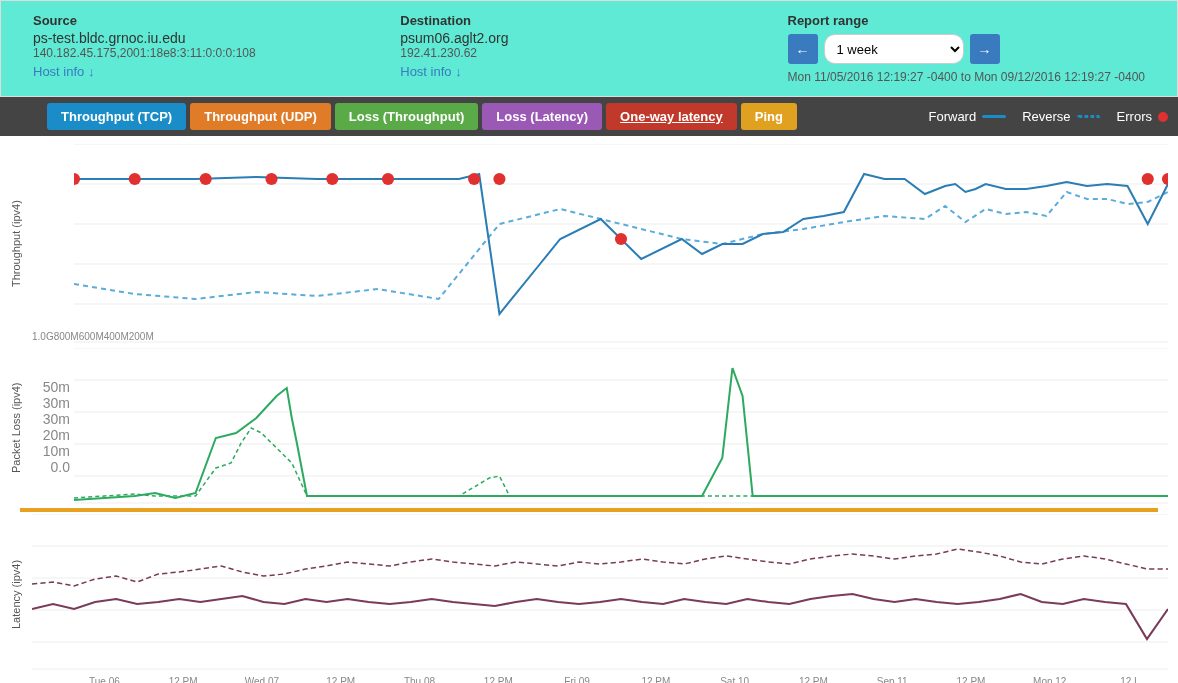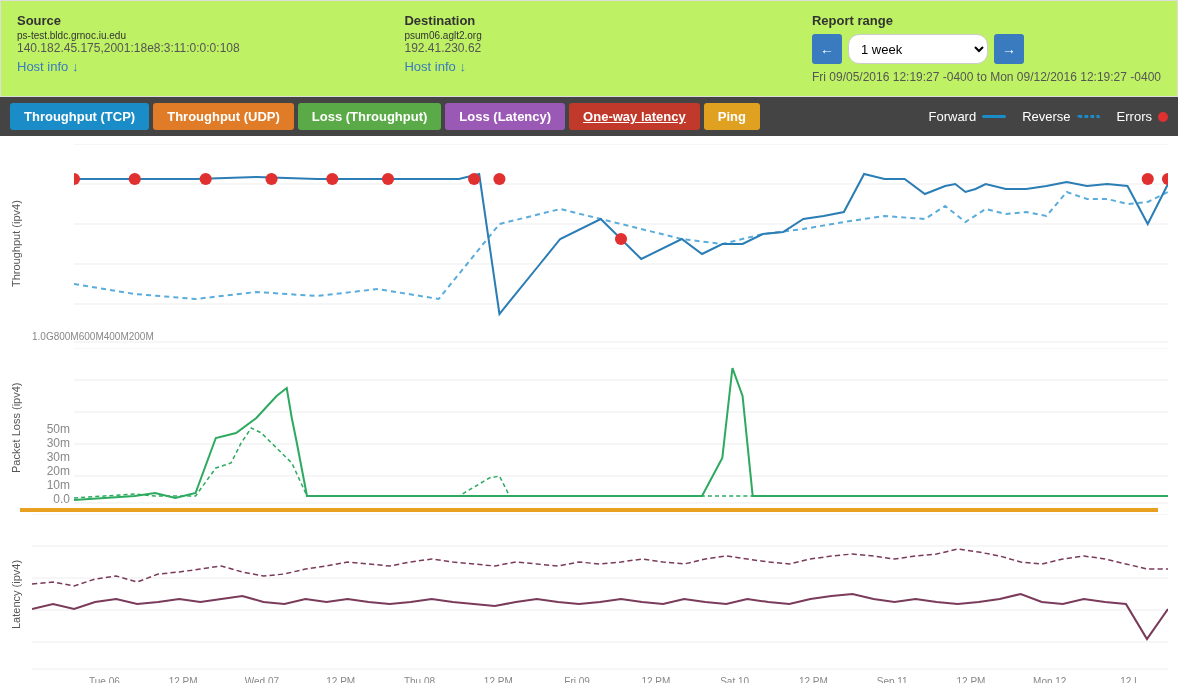--- a/index.html
+++ b/index.html
@@ -1,29 +1,29 @@
 <!DOCTYPE html>
 <html><head>
   <meta charset="utf-8">
   <style>
     * { box-sizing: border-box; margin: 0; padding: 0; }
     body { font-family: Arial, sans-serif; font-size: 13px; background: #fff; color: #333; }
 
     .header-panel {
       border: 1px solid #ddd;
-      background: #bef264;
-      padding: 12px 16px;
+      background: #5eead4;
+      padding: 12px 32px;
       display: flex;
       align-items: flex-start;
       gap: 40px;
     }
 
     .header-section { flex: 1; }
     .header-section .label { font-weight: bold; font-size: 13px; color: #333; }
-    .header-section .host { font-size: 10px; color: #333; margin-top: 2px; }
+    .header-section .host { font-size: 14px; color: #333; margin-top: 2px; }
     .header-section .ip { font-size: 12px; color: #555; }
     .header-section .host-info-link {
       color: #3a7abf;
       font-size: 13px;
       cursor: pointer;
       margin-top: 4px;
       display: inline-block;
     }
 
     .report-range { min-width: 320px; margin-left: 20px; }
@@ -68,21 +68,21 @@
       gap: 4px;
     }
     .tab {
       padding: 6px 14px;
       border-radius: 3px;
       color: #fff;
       font-size: 13px;
       cursor: pointer;
       font-weight: bold;
     }
-    .tab.active { opacity: 1; }
+    .tab.active { opacity: 1; margin-left: 37px; }
     .tab.tcp { background: #1a8cc7; }
     .tab.udp { background: #e07b28; }
     .tab.loss-throughput { background: #5aab47; }
     .tab.loss-latency { background: #9b59b6; }
     .tab.one-way { background: #c0392b; text-decoration: underline; }
     .tab.ping { background: #e0a020; }
 
     .legend-right {
       margin-left: auto;
       display: flex;
@@ -159,21 +159,21 @@
         <option>6 hours</option>
         <option>12 hours</option>
         <option>1 day</option>
         <option>3 days</option>
         <option>2 weeks</option>
         <option>1 month</option>
       </select>
       <button class="range-btn">→</button>
     </div>
     <div class="range-dates">
-      <span>Fri 09/05/2016</span>
+      <span>Mon 11/05/2016</span>
       <span>12:19:27 -0400</span>
       <span>to</span>
       <span>Mon 09/12/2016</span>
       <span>12:19:27 -0400</span>
     </div>
   </div>
 </div>
 
 <div class="tabs-bar">
   <div class="tab tcp active">Throughput (TCP)</div>
@@ -240,21 +240,21 @@
           <circle cx="1080" cy="35" r="6" fill="#e03030"></circle>
         </svg>
       </div>
     </div>
   </div>
 
   <div style="display:flex; margin-top:4px;">
     <div class="y-axis-label">Packet Loss (ipv4)</div>
     <div style="flex:1; position:relative;">
       <div style="display:flex; height:160px;">
-        <div style="width:42px; display:flex; flex-direction:column; justify-content:flex-end; align-items:flex-end; padding-right:4px; font-size:12px; color:#888; padding-bottom:2px;">
+        <div style="width:42px; display:flex; flex-direction:column; justify-content:center; align-items:flex-end; padding-right:4px; font-size:14px; color:#888; padding-bottom:2px;">
           <span>50m</span>
           <span>30m</span>
           <span>30m</span>
           <span>20m</span>
           <span>10m</span>
           <span>0.0</span>
         </div>
         <svg style="flex:1; height:160px;" viewBox="0 0 1080 160" preserveAspectRatio="none">
           <line x1="0" y1="0" x2="1080" y2="0" stroke="#eee" stroke-width="1"></line>
           <line x1="0" y1="32" x2="1080" y2="32" stroke="#eee" stroke-width="1"></line>

